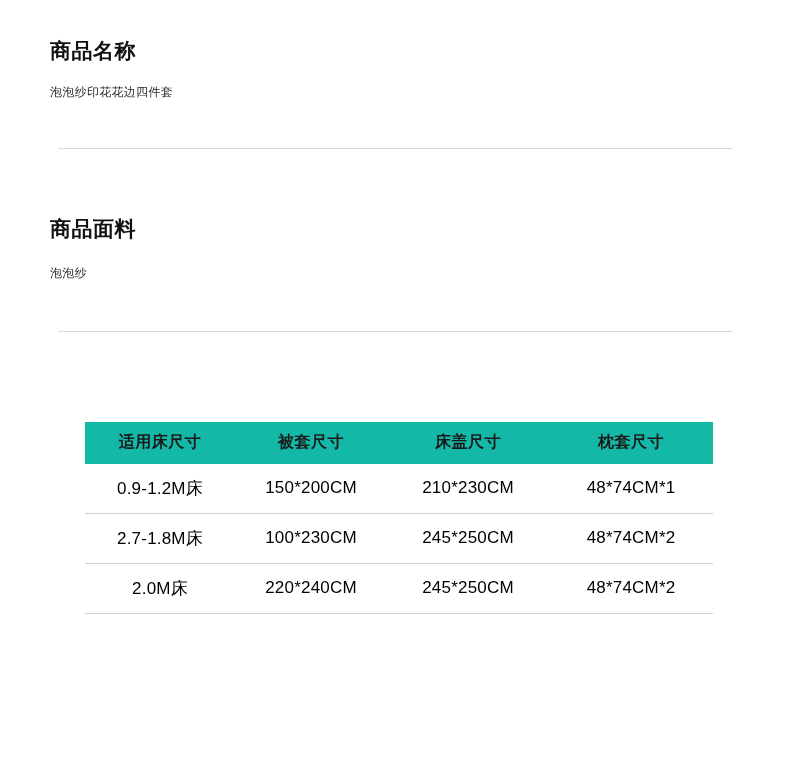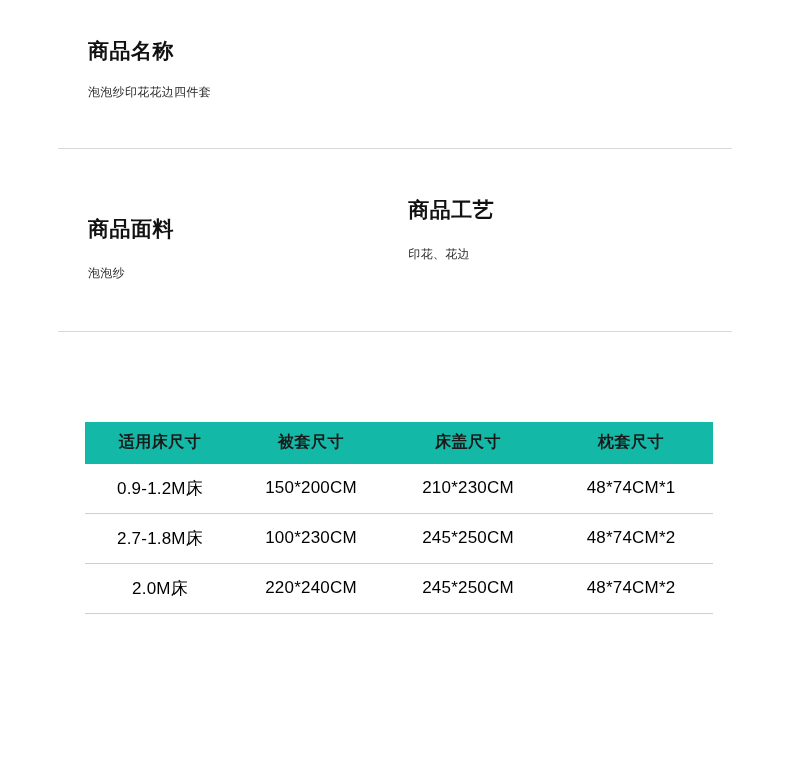--- a/index.html
+++ b/index.html
@@ -16,21 +16,21 @@
   }
   .page {
     position: relative;
     width: 790px;
     height: 767px;
     box-sizing: border-box;
   }
 
   
   .section {
-    padding: 0 88px;
+    padding: 0 50px;
     box-sizing: border-box;
   }
   .sec-name {
     padding-top: 36px;
   }
   .heading {
     font-size: 21px;
     font-weight: bold;
     color: #111111;
     letter-spacing: 0.5px;
@@ -131,24 +131,20 @@
     <p class="subtext">泡泡纱印花花边四件套</p>
   </div>
 
   <hr class="divider divider-1">
 
   <div class="section sec-two-col">
     <div class="col col-fabric">
       <h2 class="heading">商品面料</h2>
       <p class="subtext">泡泡纱</p>
     </div>
-    <div class="col col-craft">
-      <h2 class="heading">商品工艺</h2>
-      <p class="subtext">印花、花边</p>
-    </div>
   </div>
 
   <hr class="divider divider-2">
 
   <div class="table-wrap">
     <table class="spec">
       <thead>
         <tr>
           <th class="col-w1">适用床尺寸</th>
           <th class="col-w2">被套尺寸</th>

